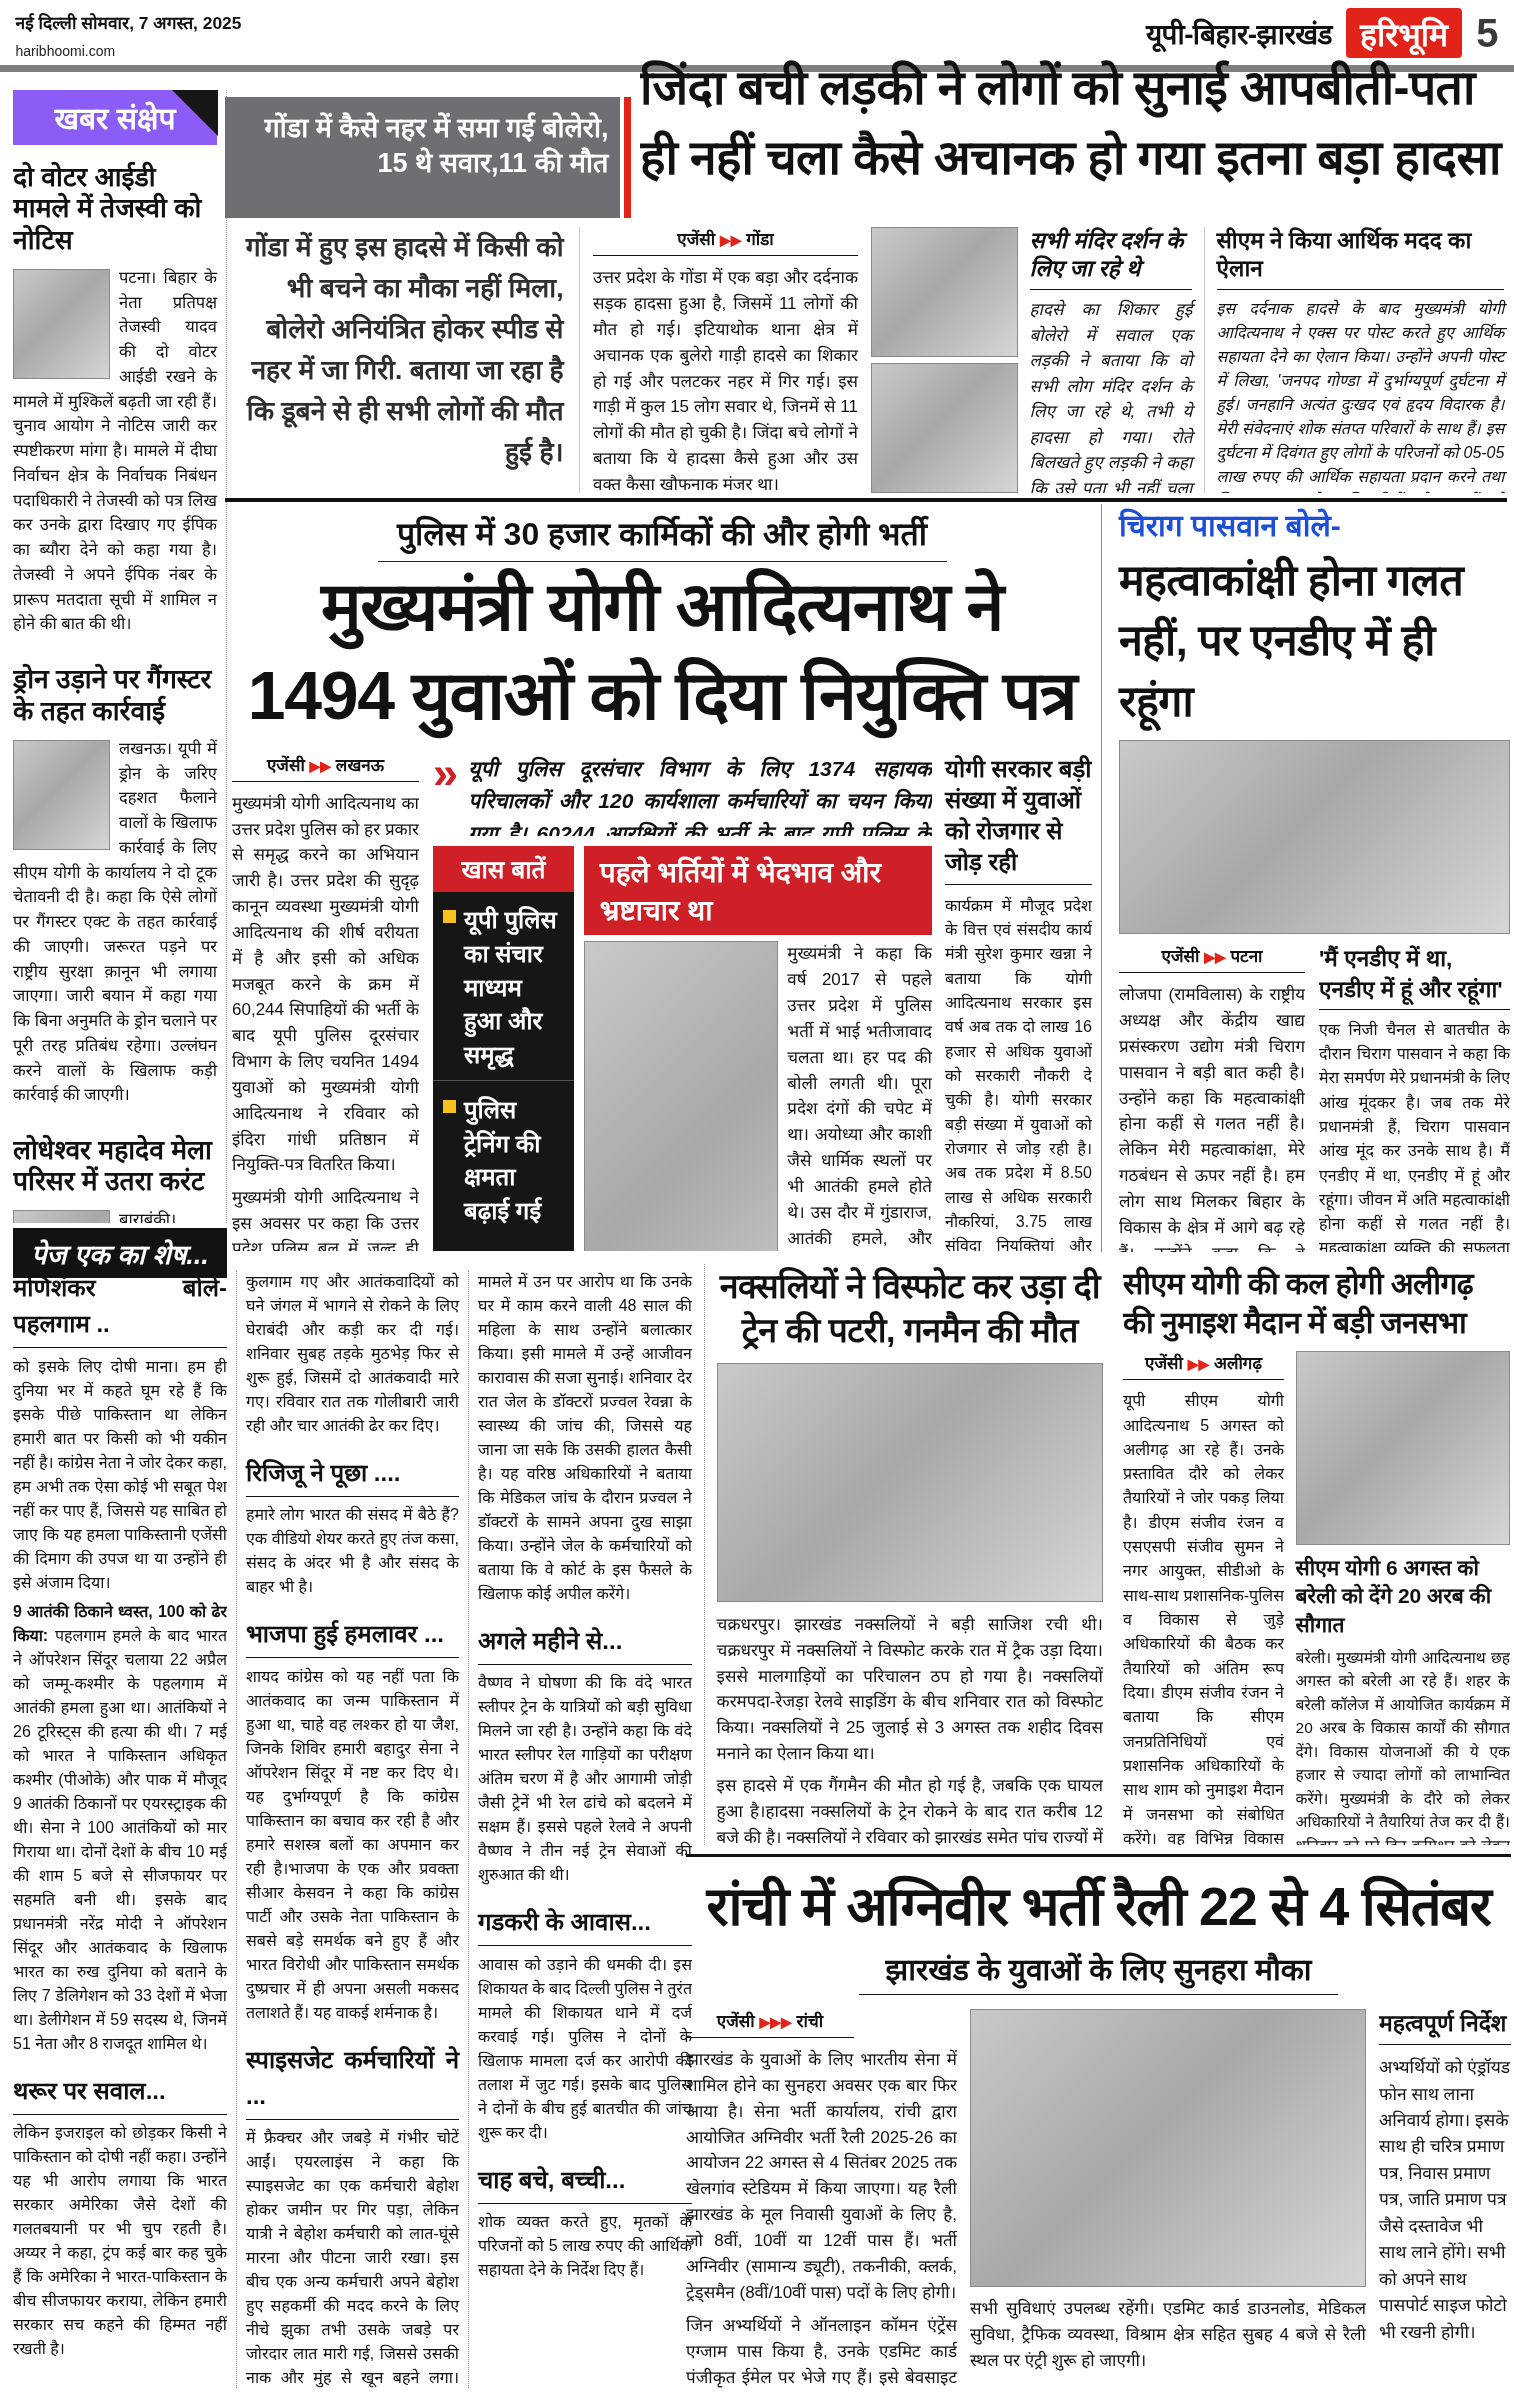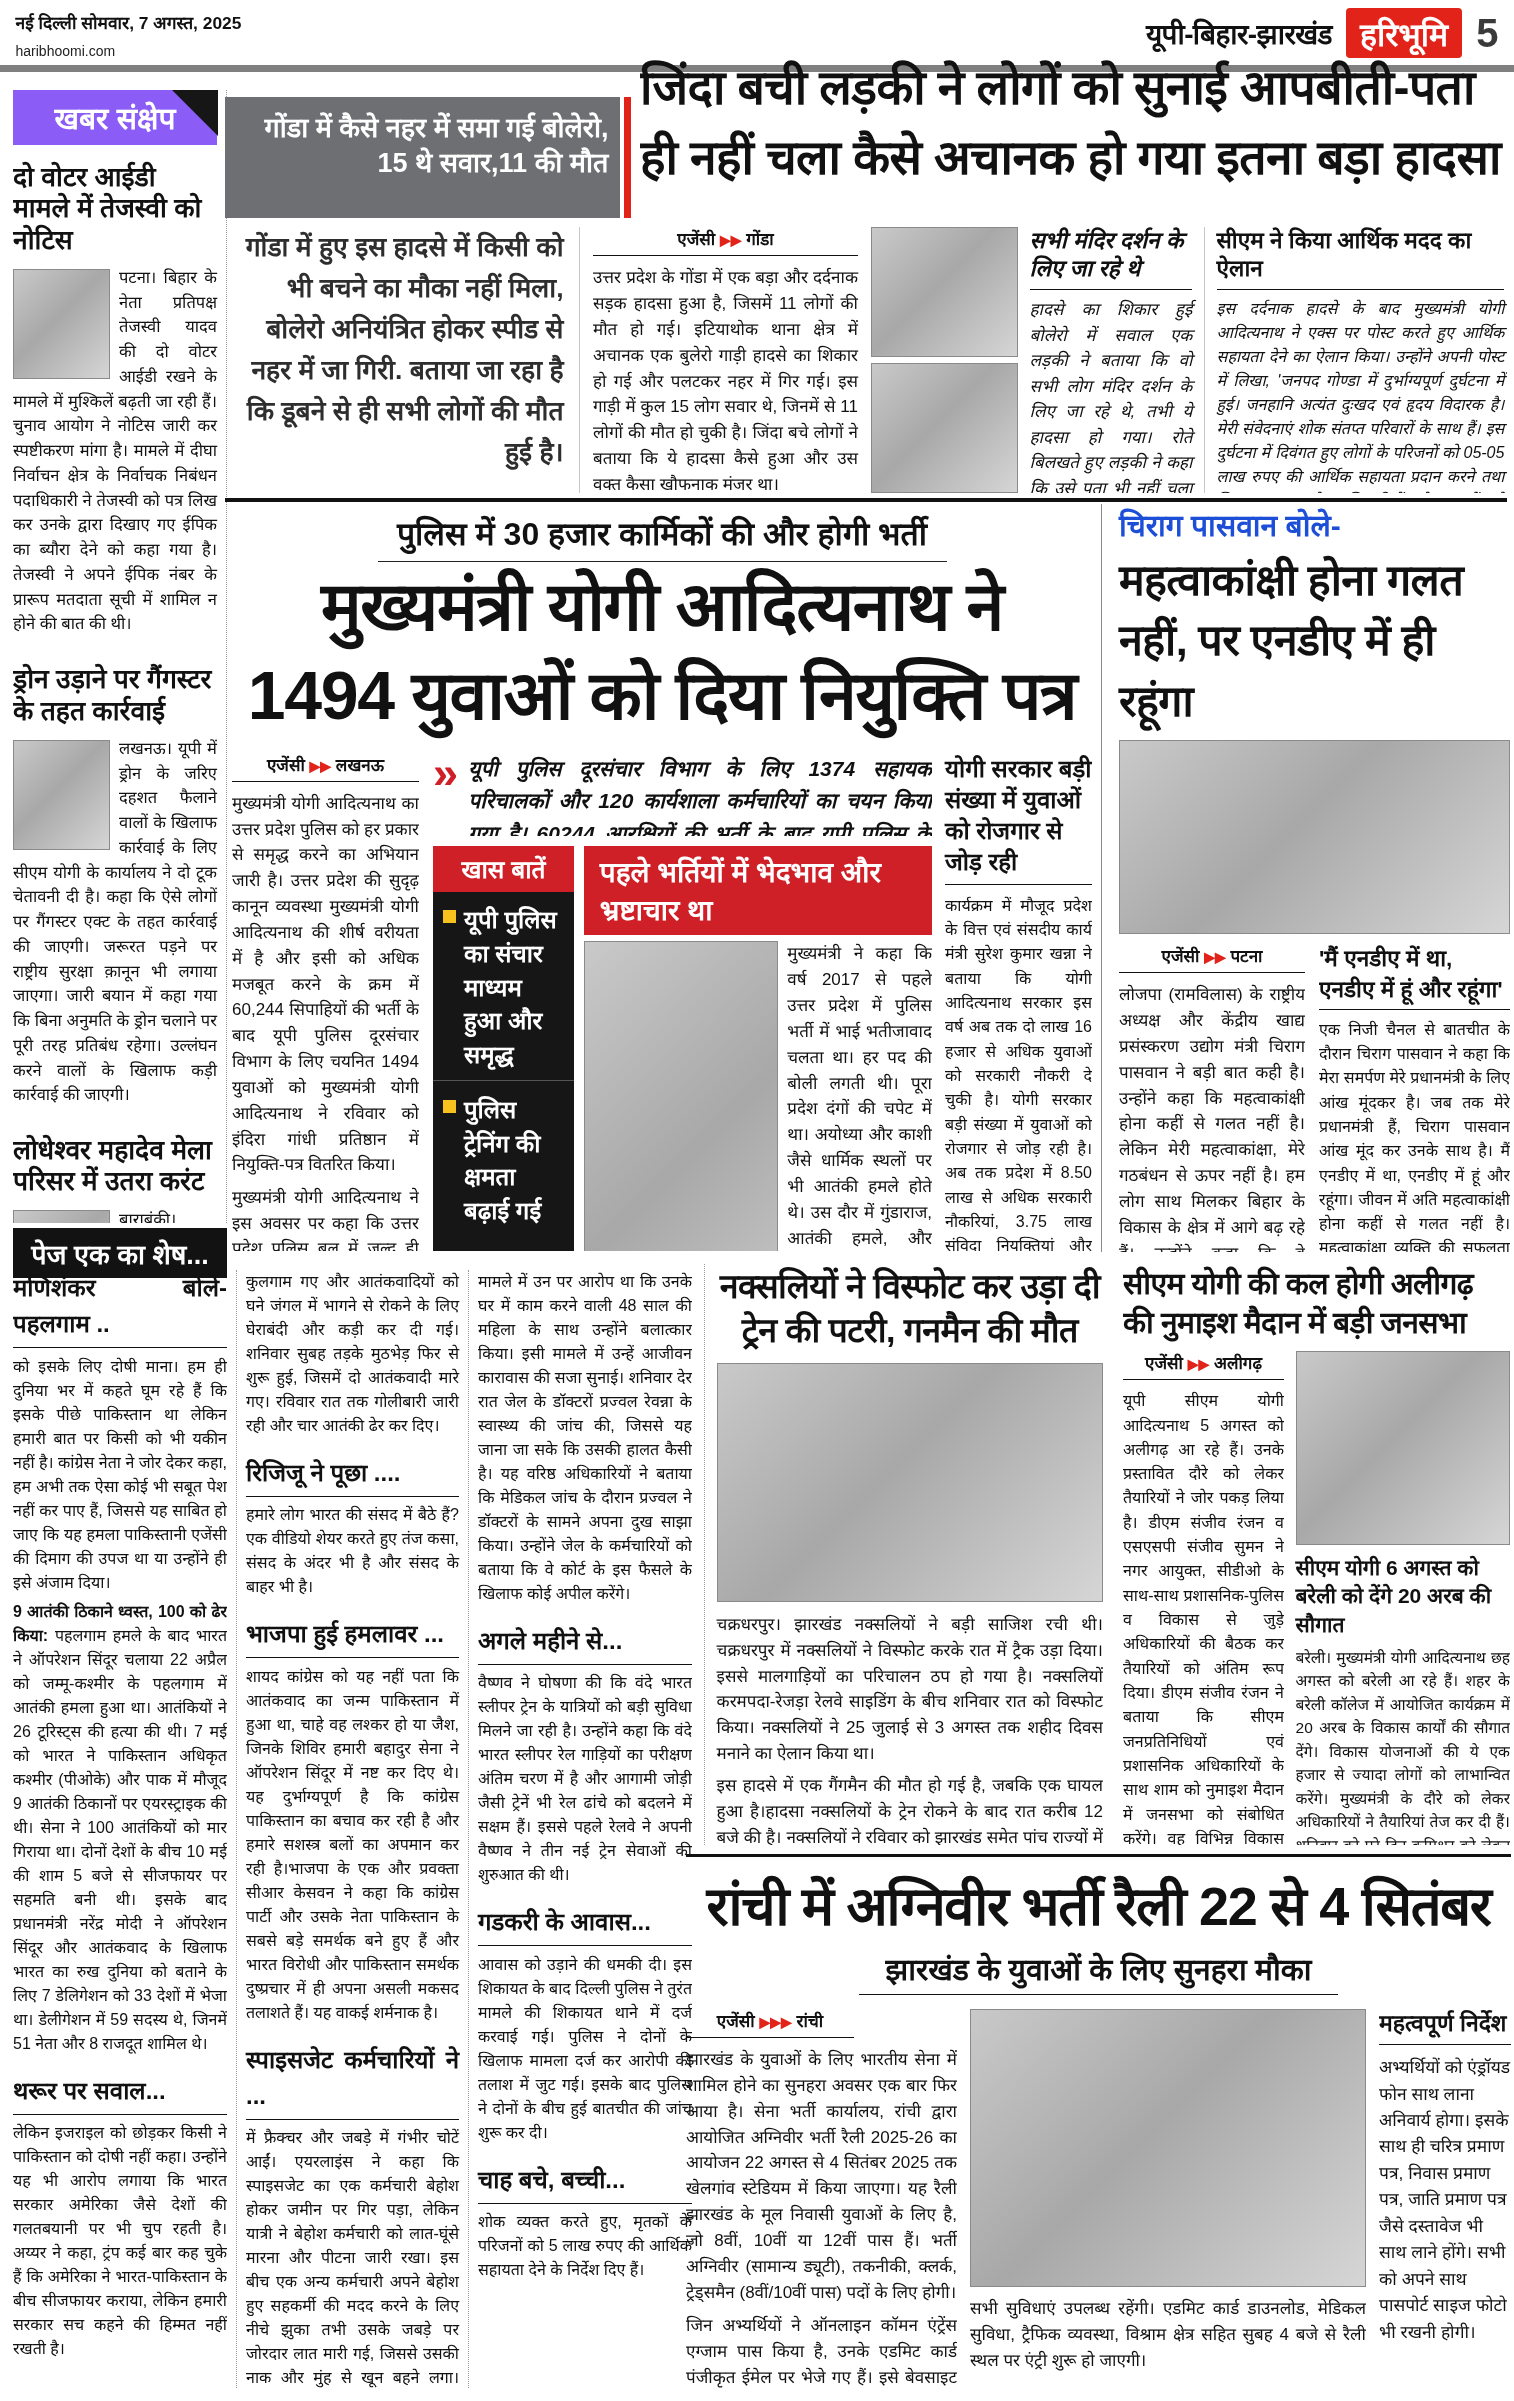--- a/index.html
+++ b/index.html
@@ -53,21 +53,21 @@
   .red-banner { background:#cf2027; color:#fff; font-size:28px; font-weight:800; padding:6.5px 15.5px; }
   .col-title { font-size:24px; font-weight:800; line-height:1.3; border-bottom:1.9px solid #111; padding-bottom:6.5px; margin-bottom:9px; }
 
   
   .chirag { border-left:1.9px solid #8a8a8a; padding-left:17px; }
   .chirag-kicker { color:#1d4ed8; font-size:30px; font-weight:800; }
   .chirag-headline { font-size:43px; font-weight:800; line-height:1.4; letter-spacing:-0.6px; }
   .quote-title { font-size:22.6px; font-weight:800; border-bottom:1.9px solid #111; padding-bottom:3.9px; margin-bottom:7.7px; line-height:1.35; }
 
   
-  .cont-banner { background:#121212; color:#fff; font-size:27px; font-weight:800; text-align:center; padding:6.5px 0; }
+  .cont-banner { background:#121212; color:#fff; font-size:27px; font-weight:800; font-style:italic; text-align:center; padding:6.5px 0; }
   .cont-col { font-size:16px; line-height:1.5; }
   .cont-head { font-size:24px; font-weight:800; border-bottom:1.9px solid #111; padding:11.6px 0 5.2px; margin-bottom:6.5px; }
   .cont-col p { margin-bottom:5.2px; }
 
   
   .naxal-headline { font-size:34px; font-weight:800; text-align:center; line-height:1.3; letter-spacing:-0.6px; }
   .aligarh-headline { font-size:30px; font-weight:700; line-height:1.3; letter-spacing:-0.6px; }
   .bareli-head { font-size:21px; font-weight:800; line-height:1.35; }
   .ranchi-headline { font-size:54px; font-weight:800; text-align:center; letter-spacing:-1.3px; }
   .ranchi-sub { font-size:30px; font-weight:800; text-align:center; border-bottom:1.9px solid #111; display:inline-block; padding:0 26px 5.2px; }

